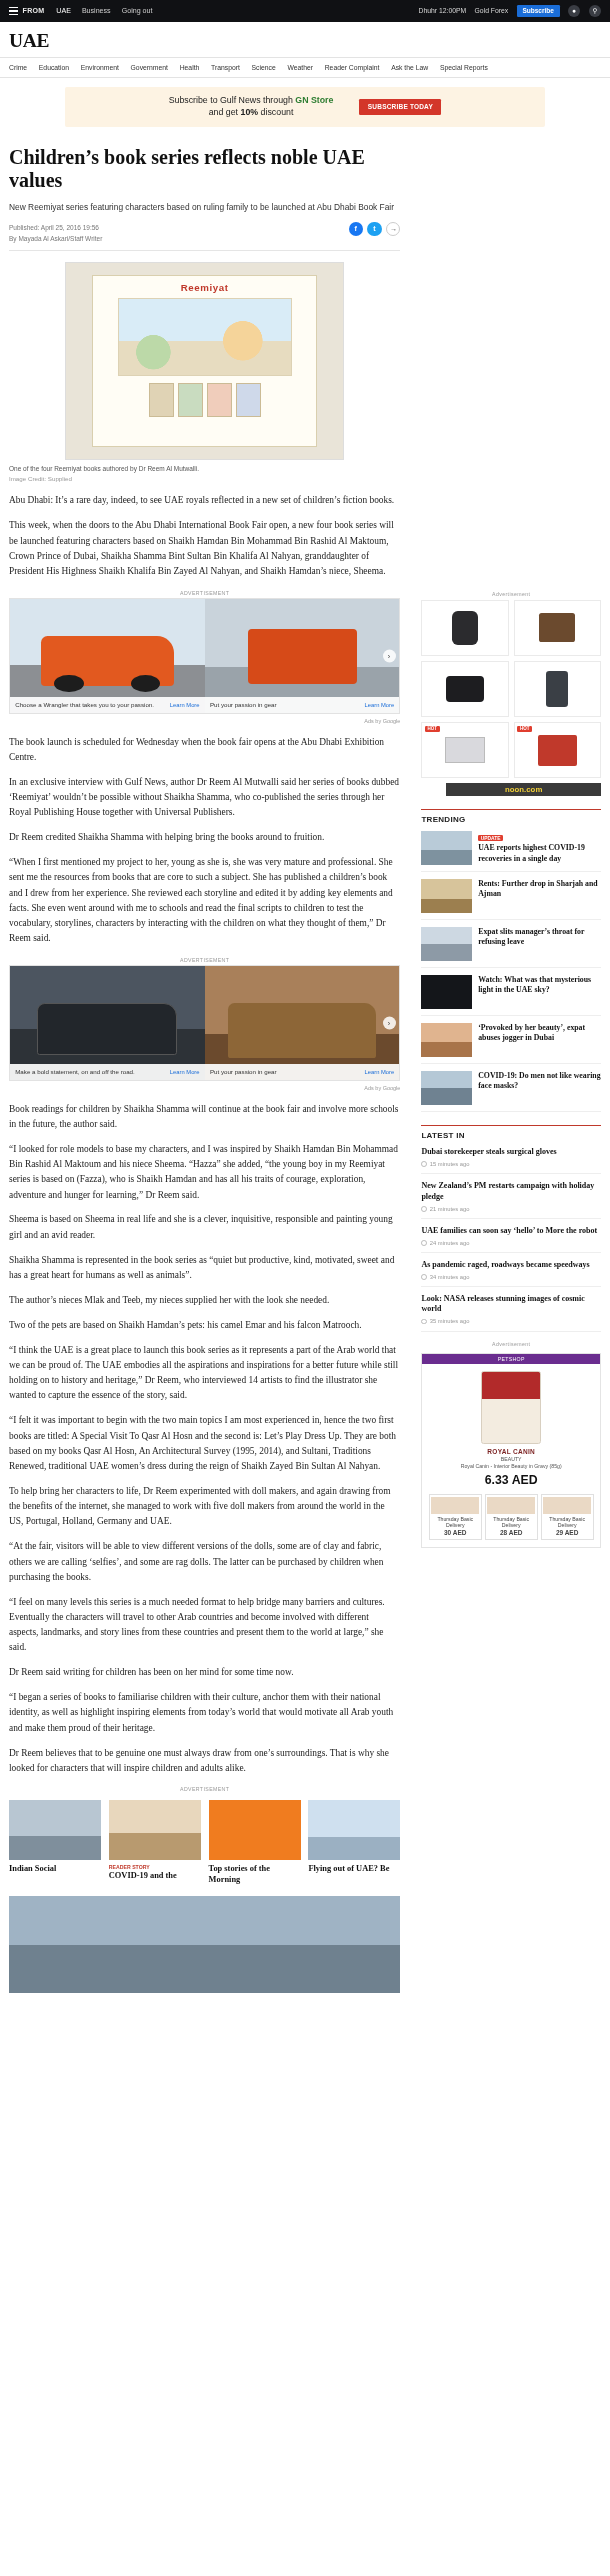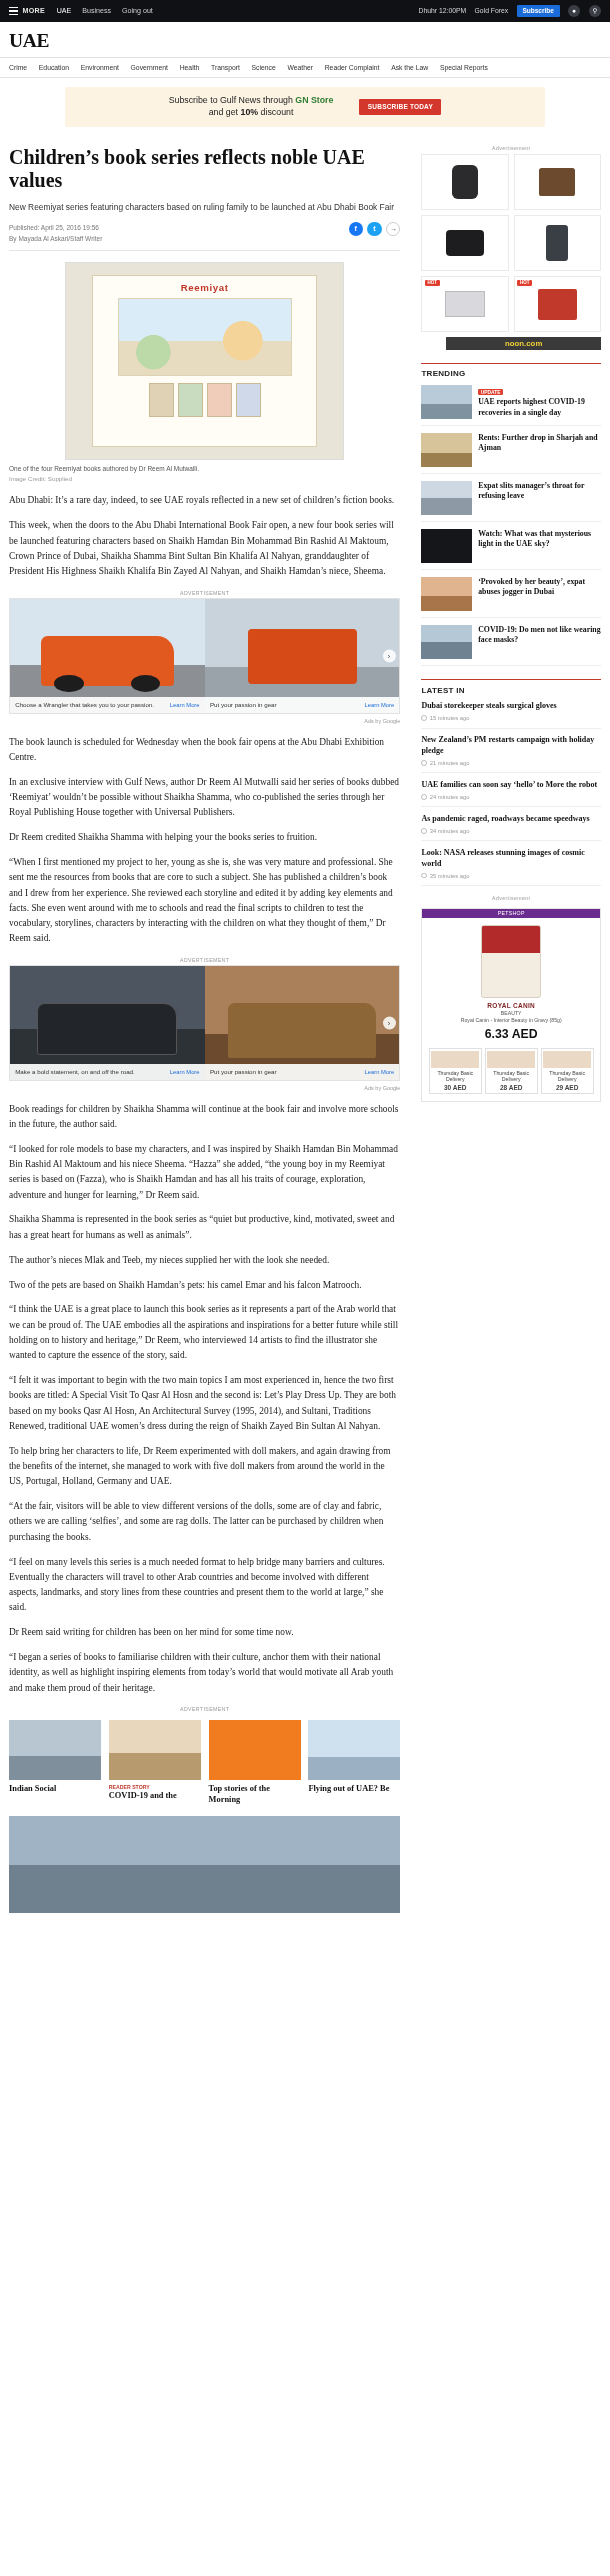--- a/index.html
+++ b/index.html
@@ -63,21 +63,21 @@
     display: flex; align-items: center; justify-content: center; gap: 26px;
   }
   .promo-text { font-size: 8.8px; color: #222; line-height: 1.35; text-align: center; }
   .promo-text b { font-weight: bold; }
   .promo-text .green { color: #2e7d32; font-weight: bold; }
   .promo-cta {
     background: #d3362a; color: #fff; font-size: 6.5px; font-weight: bold;
     padding: 4.5px 8.4px; border-radius: 1.3px; letter-spacing: 0.2px;
   }
   
-  .layout { display: flex; padding: 2.6px 9px 0; gap: 21px; }
+  .layout { display: flex; padding: 2.6px 9px 0; gap: 21px; align-items: center; }
   .main { width: 396px; }
   .rail { width: 182px; }
   
   h1.headline {
     font-family: "Liberation Serif", serif;
     font-size: 20px;
     line-height: 1.17;
     font-weight: bold;
     color: #111;
     margin: 10.4px 0 7.8px;
@@ -232,21 +232,21 @@
 </style>
 </head>
 <body>
 
 <div class="topbar">
   <span class="hamburger">
       <i></i>
       <i></i>
       <i></i>
     </span>
-  <span class="menu-label">MORE</span>
+  <span class="menu-label">FROM</span>
   <span class="tnav">
     <span>UAE</span>
     <span>Business</span>
     <span>Going out</span>
   </span>
   <span class="right">
     <span>Dhuhr  12:00PM</span>
     <span>Gold Forex</span>
     <span class="subscribe-btn">Subscribe</span>
     <span class="icon-circle">●</span>
@@ -337,21 +337,21 @@
           <span>Put your passion in gear</span>
           <span class="learn">Learn More</span>
         </div>
       </div>
       <div class="ad-arrow">›</div>
     </div>
     <div class="ad-by">Ads by Google</div>
 
     <p class="body">The book launch is scheduled for Wednesday when the book fair opens at the Abu Dhabi Exhibition Centre.</p>
     <p class="body">In an exclusive interview with Gulf News, author Dr Reem Al Mutwalli said her series of books dubbed ‘Reemiyat’ wouldn’t be possible without Shaikha Shamma, who co-published the series through her Royal Publishing House together with Universal Publishers.</p>
-    <p class="body">Dr Reem credited Shaikha Shamma with helping your the books series to fruition.</p>
+    <p class="body">Dr Reem credited Shaikha Shamma with helping bring the books around to fruition.</p>
     <p class="body">“When I first mentioned my project to her, young as she is, she was very mature and professional. She sent me the resources from books that are core to such a subject. She has published a children’s book and I drew from her experience. She reviewed each storyline and edited it by adding key elements and facts. She even went around with me to schools and read the final scripts to children to test the vocabulary, storylines, characters by interacting with the children on what they thought of them,” Dr Reem said.</p>
 
     <div class="adlabel">Advertisement</div>
     <div class="inline-ad">
       <div class="pane dark">
         <div class="suv"></div>
         <div class="ad-caption">
           <span>Make a bold statement, on and off the road.</span>
           <span class="learn">Learn More</span>
         </div>
@@ -362,30 +362,32 @@
           <span>Put your passion in gear</span>
           <span class="learn">Learn More</span>
         </div>
       </div>
       <div class="ad-arrow">›</div>
     </div>
     <div class="ad-by">Ads by Google</div>
 
     <p class="body">Book readings for children by Shaikha Shamma will continue at the book fair and involve more schools in the future, the author said.</p>
     <p class="body">“I looked for role models to base my characters, and I was inspired by Shaikh Hamdan Bin Mohammad Bin Rashid Al Maktoum and his niece Sheema. “Hazza” she added, “the young boy in my Reemiyat series is based on (Fazza), who is Shaikh Hamdan and has all his traits of courage, exploration, adventure and hunger for learning,” Dr Reem said.</p>
+    <p class="body">Sheema is based on Sheema in real life and she is a clever, inquisitive, responsible and painting young girl and an avid reader.</p>
     <p class="body">Shaikha Shamma is represented in the book series as “quiet but productive, kind, motivated, sweet and has a great heart for humans as well as animals”.</p>
     <p class="body">The author’s nieces Mlak and Teeb, my nieces supplied her with the look she needed.</p>
     <p class="body">Two of the pets are based on Shaikh Hamdan’s pets: his camel Emar and his falcon Matrooch.</p>
     <p class="body">“I think the UAE is a great place to launch this book series as it represents a part of the Arab world that we can be proud of. The UAE embodies all the aspirations and inspirations for a better future while still holding on to history and heritage,” Dr Reem, who interviewed 14 artists to find the illustrator she wanted to capture the essence of the story, said.</p>
     <p class="body">“I felt it was important to begin with the two main topics I am most experienced in, hence the two first books are titled: A Special Visit To Qasr Al Hosn and the second is: Let’s Play Dress Up. They are both based on my books Qasr Al Hosn, An Architectural Survey (1995, 2014), and Sultani, Traditions Renewed, traditional UAE women’s dress during the reign of Shaikh Zayed Bin Sultan Al Nahyan.</p>
     <p class="body">To help bring her characters to life, Dr Reem experimented with doll makers, and again drawing from the benefits of the internet, she managed to work with five doll makers from around the world in the US, Portugal, Holland, Germany and UAE.</p>
     <p class="body">“At the fair, visitors will be able to view different versions of the dolls, some are of clay and fabric, others we are calling ‘selfies’, and some are rag dolls. The latter can be purchased by children when purchasing the books.</p>
     <p class="body">“I feel on many levels this series is a much needed format to help bridge many barriers and cultures. Eventually the characters will travel to other Arab countries and become involved with different aspects, landmarks, and story lines from these countries and present them to the world at large,” she said.</p>
     <p class="body">Dr Reem said writing for children has been on her mind for some time now.</p>
     <p class="body">“I began a series of books to familiarise children with their culture, anchor them with their national identity, as well as highlight inspiring elements from today’s world that would motivate all Arab youth and make them proud of their heritage.</p>
+    <p class="body">Dr Reem believes that to be genuine one must always draw from one’s surroundings. That is why she looked for characters that will inspire children and adults alike.</p>
 
     <div class="adlabel">Advertisement</div>
 
     <div class="more-grid">
       <div class="more-card">
         <div class="more-thumb a"></div>
         <div class="more-flag"></div>
         <div class="more-title">Indian Social</div>
       </div>
       <div class="more-card">

